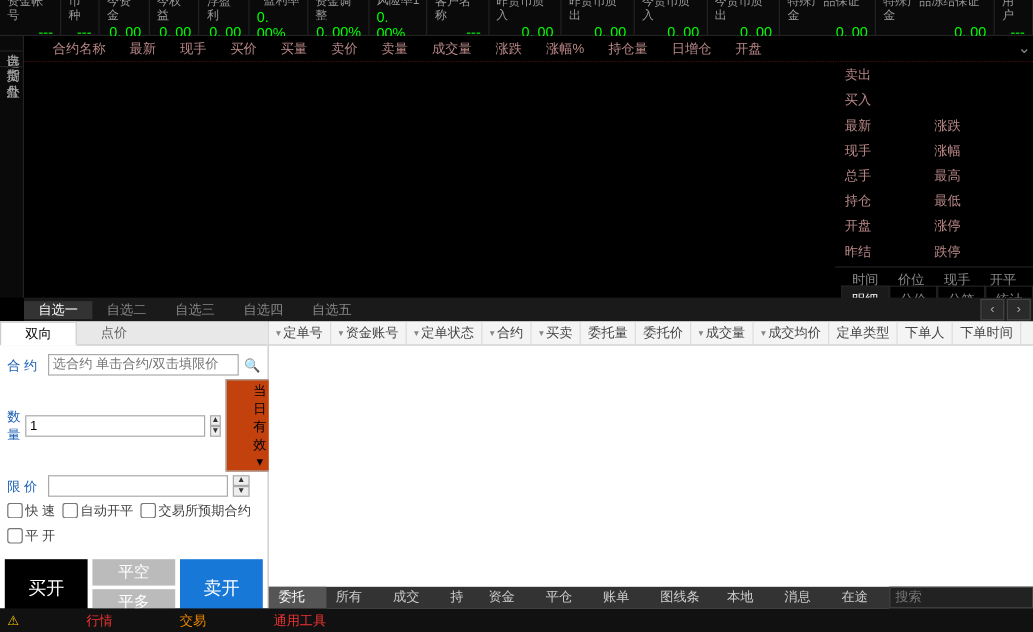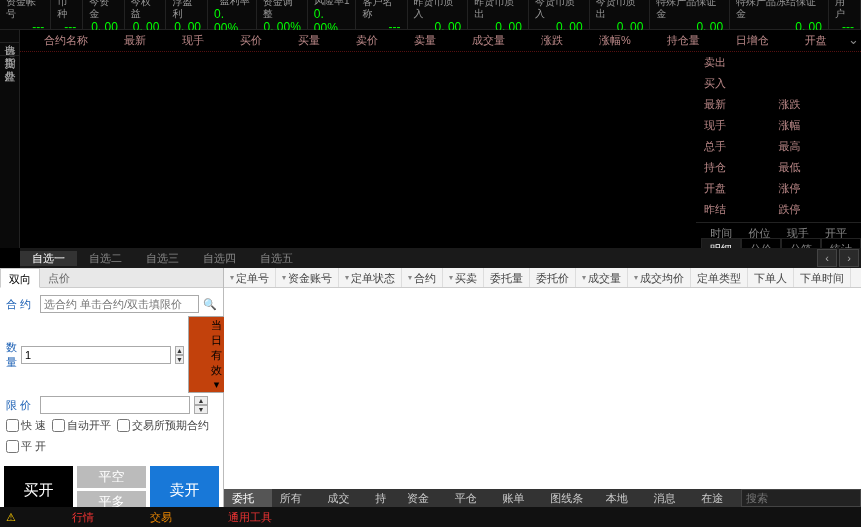--- a/index.html
+++ b/index.html
@@ -12,21 +12,21 @@
 .stat-value { font-size: 12px; color: #0f0; line-height: 14px; }
 
 
 .left-rail { position: absolute; left: 0; top: 30px; width: 20px; height: 218px; background: #0a0a0a; display: flex; flex-direction: column; border-right: 1px solid #222; }
 .rail-tab { writing-mode: vertical-rl; text-orientation: upright; font-size: 11px; color: #aaa; padding: 6px 2px; cursor: pointer; }
 .rail-tab.sep { border-top: 1px solid #222; }
 .rail-arrow { text-align: center; color: #666; padding: 4px 0; cursor: pointer; }
 
 
 .quote-area { position: absolute; left: 20px; top: 30px; right: 0; height: 230px; background: #000; }
-.quote-headers { display: flex; height: 22px; align-items: center; padding-left: 14px; gap: 16px; color: #b88; font-size: 11px; border-bottom: 1px dotted #511; }
+.quote-headers { display: flex; height: 22px; align-items: center; padding-left: 14px; gap: 0; color: #b88; font-size: 11px; border-bottom: 1px dotted #511; }
 .quote-headers span { padding: 0 10px; }
 .quote-dark { position: absolute; top: 22px; left: 0; right: 170px; bottom: 0; background: #000; }
 .close-x { position: absolute; right: 2px; top: 2px; color: #888; cursor: pointer; font-size: 13px; }
 
 
 .detail-panel { position: absolute; right: 0; top: 22px; width: 165px; bottom: 0; background: #000; font-size: 11px; }
 .detail-row { display: flex; padding: 3px 8px; }
 .detail-cell { flex: 1; color: #b88; }
 .detail-tabs { position: absolute; bottom: 0; right: 0; display: flex; gap: 0; font-size: 11px; }
 .dtab { padding: 3px 8px; color: #888; cursor: pointer; border: 1px solid #222; border-bottom: none; }
@@ -40,21 +40,21 @@
 .wtab.active { color: #fff; background: #333; }
 .page-arrows { margin-left: auto; display: flex; }
 .pgbtn { width: 20px; height: 18px; background: #2a2a2a; border: 1px solid #444; color: #aaa; text-align: center; line-height: 16px; cursor: pointer; margin-right: 2px; }
 
 
 .lower { position: absolute; left: 0; top: 268px; right: 0; bottom: 20px; background: #eee; display: flex; }
 .order-form { width: 224px; background: #fff; border-right: 1px solid #bbb; display: flex; flex-direction: column; }
 .order-grid { flex: 1; background: #fff; position: relative; }
 
 .mini-tabs { display: flex; height: 20px; border-bottom: 1px solid #ccc; background: #e8e8e8; }
-.mtab { padding: 0 8px; font-size: 11px; line-height: 20px; color: #666; cursor: pointer; }
+.mtab { padding: 0 20px; font-size: 11px; line-height: 20px; color: #666; cursor: pointer; }
 .mtab.active { background: #fff; color: #000; border: 1px solid #ccc; border-bottom: 1px solid #fff; margin-bottom: -1px; }
 
 .form-body { padding: 4px 6px; font-size: 11px; color: #333; }
 .frow { display: flex; align-items: center; margin: 3px 0; gap: 4px; }
 .flabel { width: 30px; color: #1a5fb4; }
 .finput { flex: 1; border: 1px solid #aaa; height: 18px; padding: 0 3px; font-size: 11px; }
 .spin { width: 14px; display: flex; flex-direction: column; }
 .spin span { height: 9px; border: 1px solid #aaa; font-size: 7px; text-align: center; line-height: 7px; cursor: pointer; background: #eee; }
 .search-ico { color: #888; cursor: pointer; }
 .valid-btn { border: 1px solid #aaa; padding: 1px 22px; font-size: 11px; background: #c2410c; cursor: pointer; }

